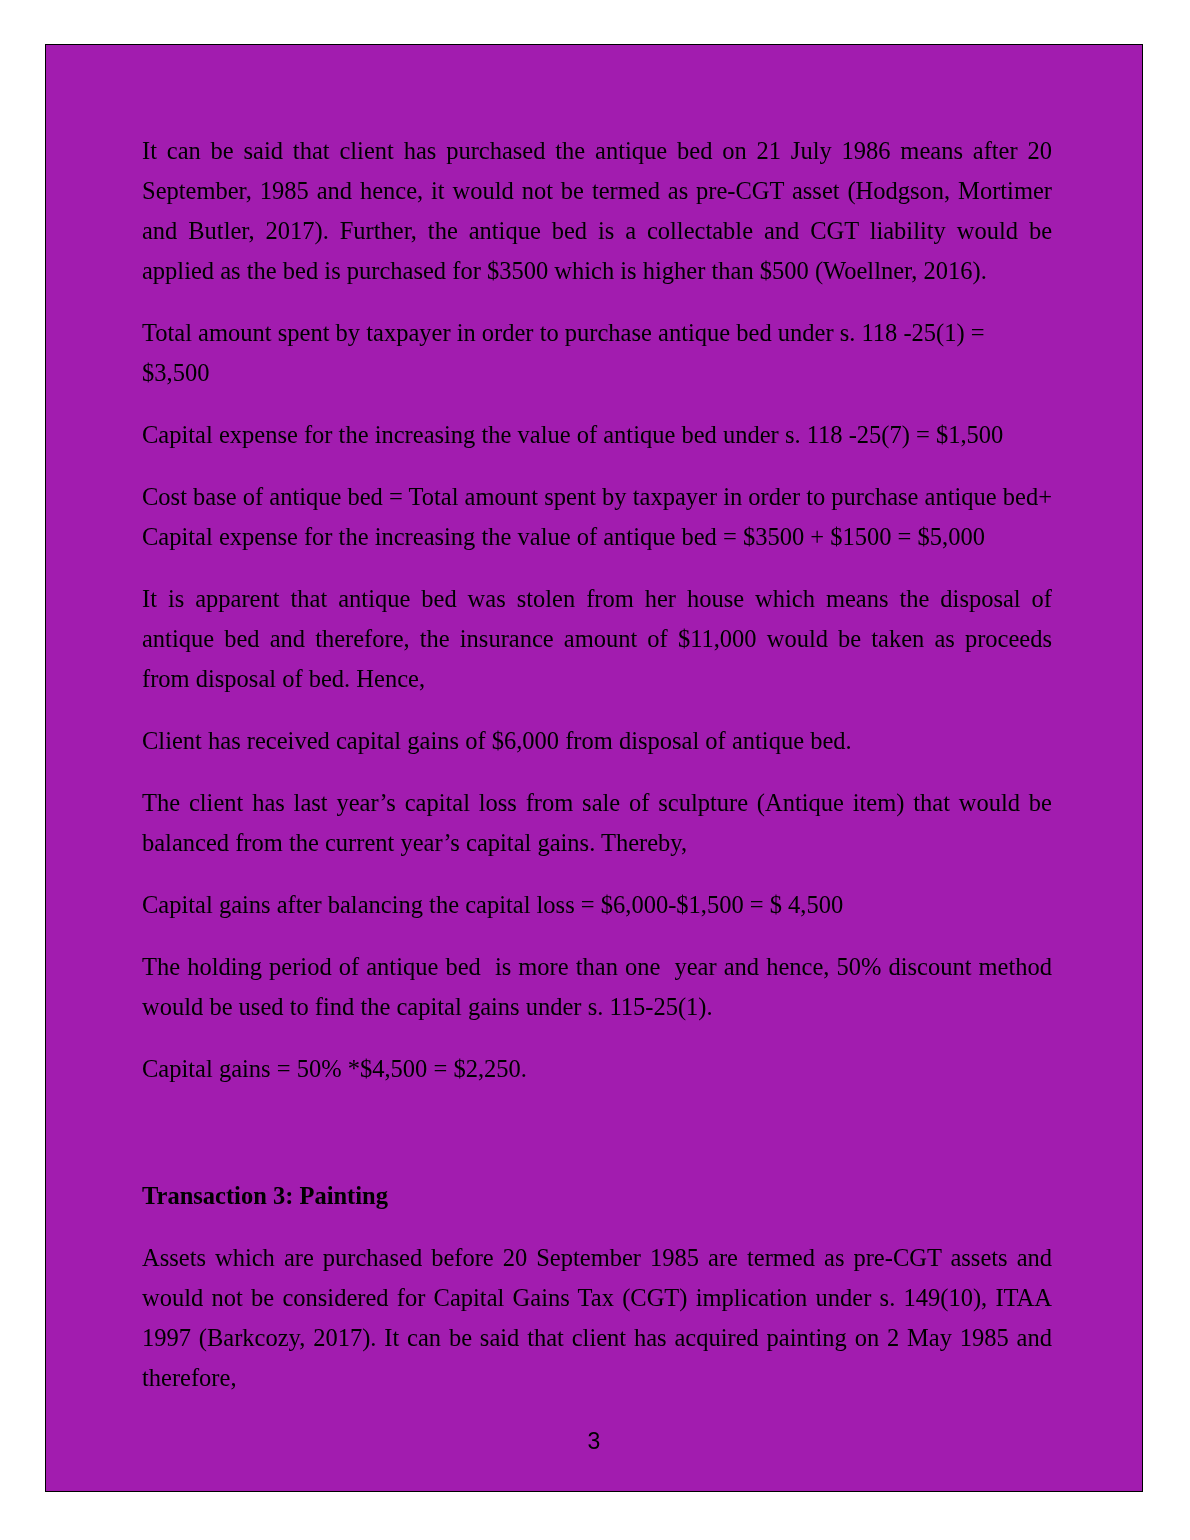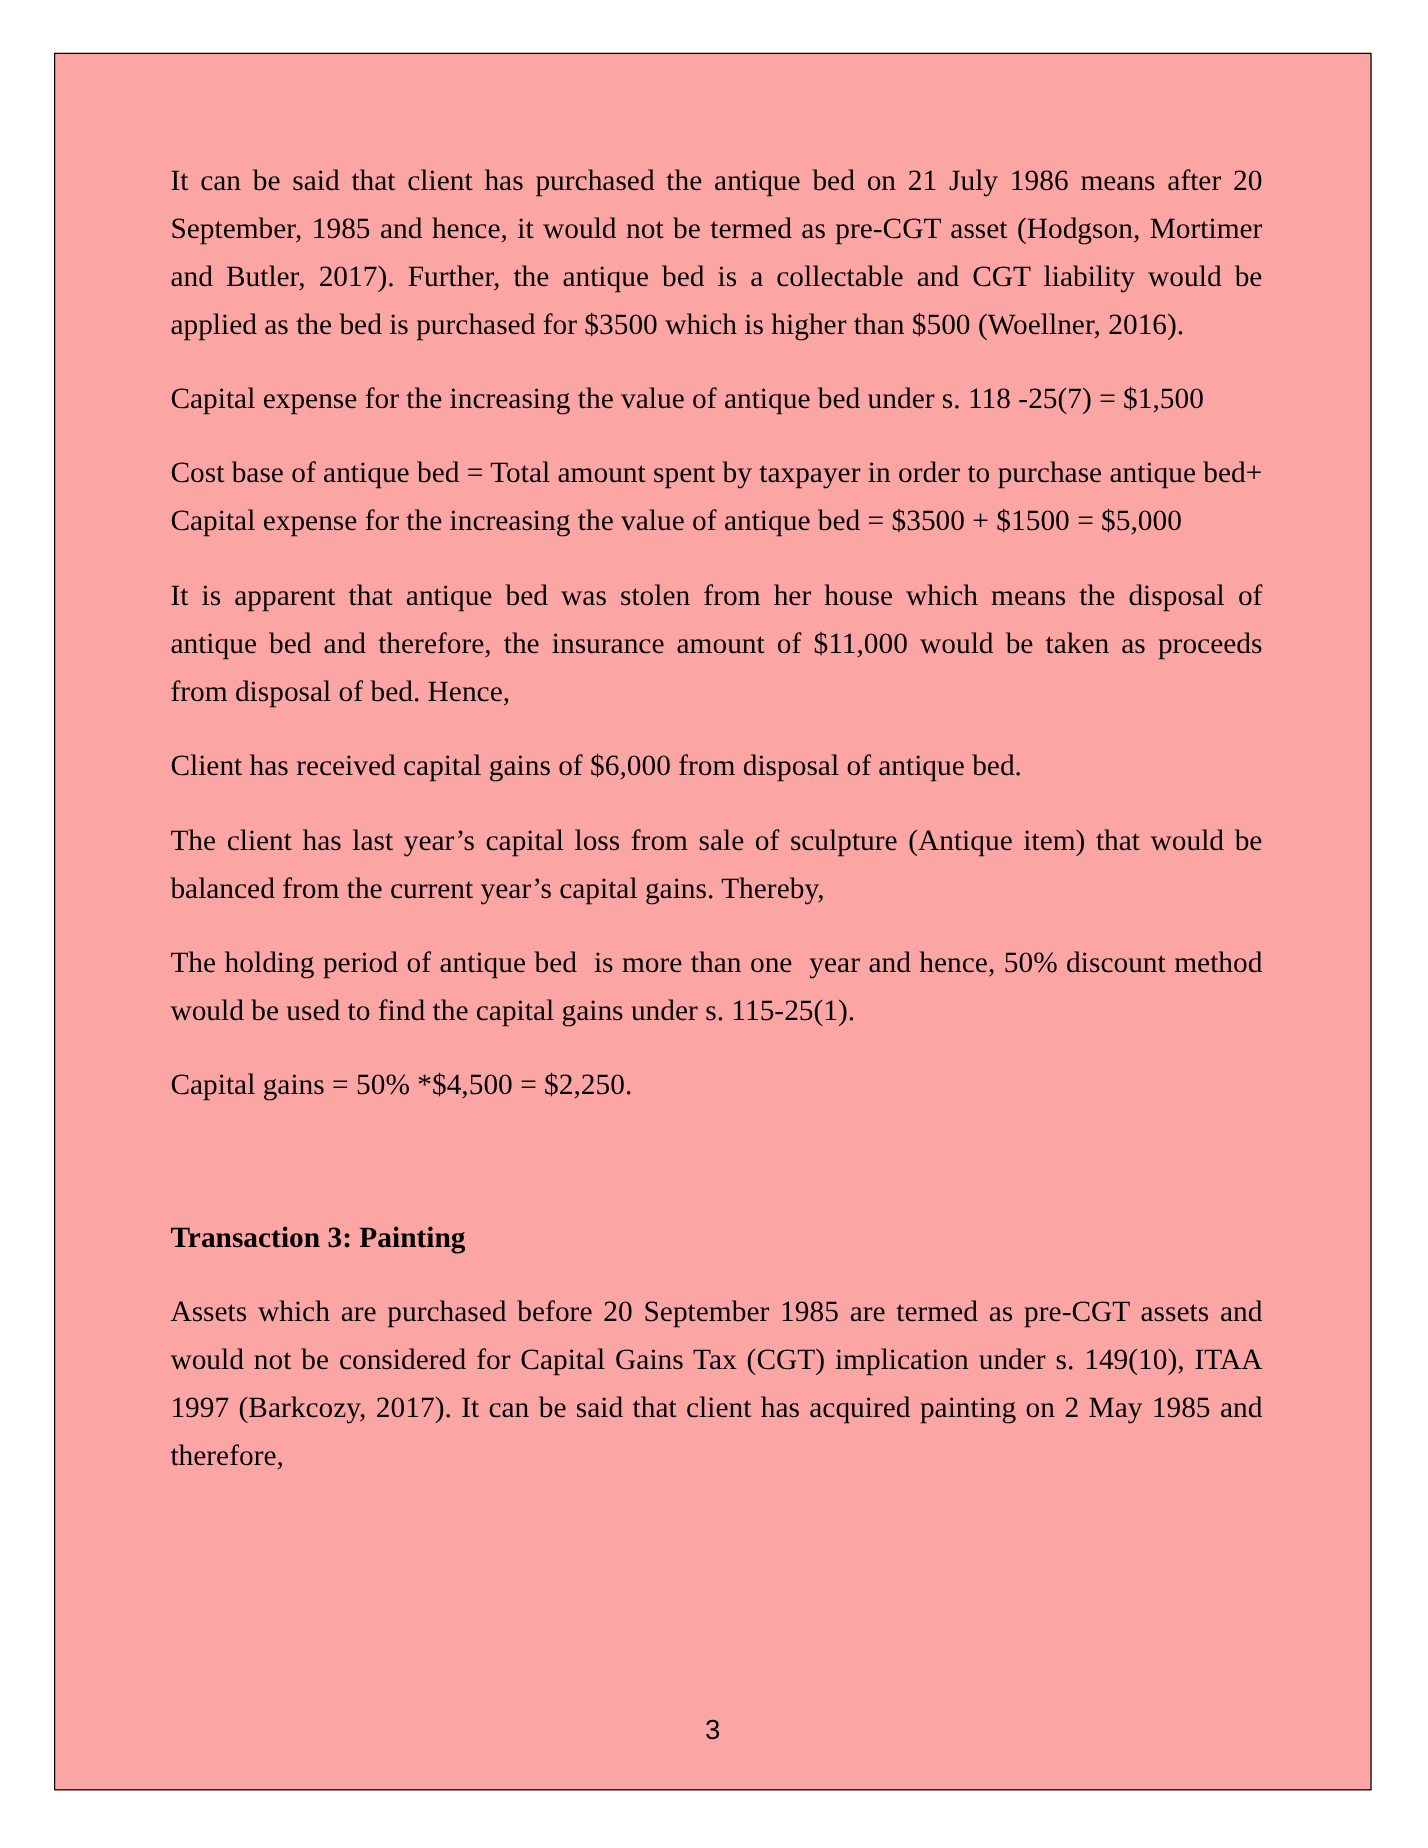--- a/index.html
+++ b/index.html
@@ -16,21 +16,21 @@
   }
 
   .page-frame {
     position: absolute;
     left: 45px;
     top: 44px;
     width: 1098px;
     height: 1448px;
     border: 1.6px solid #000000;
     box-sizing: border-box;
-    background: #fca5a5;
+    background: #a21caf;
   }
 
   .content {
     position: absolute;
     left: 96px;           
     top: 86px;            
     width: 910px;
   }
 
   p.para {
@@ -74,32 +74,34 @@
 </style>
 </head>
 <body>
 
 <div class="page-frame">
 
   <div class="content">
 
     <p class="para">It can be said that client has purchased the antique bed on 21 July 1986 means after 20 September, 1985 and hence, it would not be termed as pre-CGT asset (Hodgson, Mortimer and Butler, 2017). Further, the antique bed is a collectable and CGT liability would be applied as the bed is purchased for $3500 which is higher than $500 (Woellner, 2016).</p>
 
+    <p class="para single">Total amount spent by taxpayer in order to purchase antique bed under s. 118 -25(1) = $3,500</p>
 
     <p class="para single">Capital expense for the increasing the value of antique bed under s. 118 -25(7) = $1,500</p>
 
     <p class="para">Cost base of antique bed = Total amount spent by taxpayer in order to purchase antique bed+ Capital expense for the increasing the value of antique bed = $3500 + $1500 = $5,000</p>
 
     <p class="para">It is apparent that antique bed was stolen from her house which means the disposal of antique bed and therefore, the insurance amount of $11,000 would be taken as proceeds from disposal of bed. Hence,</p>
 
 
     <p class="para single">Client has received capital gains of $6,000 from disposal of antique bed.</p>
 
     <p class="para">The client has last year’s capital loss from sale of sculpture (Antique item) that would be balanced from the current year’s capital gains. Thereby,</p>
 
+    <p class="para single">Capital gains after balancing the capital loss = $6,000-$1,500 = $ 4,500</p>
 
     <p class="para">The holding period of antique bed  is more than one  year and hence, 50% discount method would be used to find the capital gains under s. 115-25(1).</p>
 
     <p class="para single">Capital gains = 50% *$4,500 = $2,250.</p>
 
     <div class="spacer-block"></div>
 
     <h2 class="heading">Transaction 3: Painting</h2>
 
     <p class="para">Assets which are purchased before 20 September 1985 are termed as pre-CGT assets and would not be considered for Capital Gains Tax (CGT) implication under s. 149(10), ITAA 1997 (Barkcozy, 2017). It can be said that client has acquired painting on 2 May 1985 and therefore,</p>

